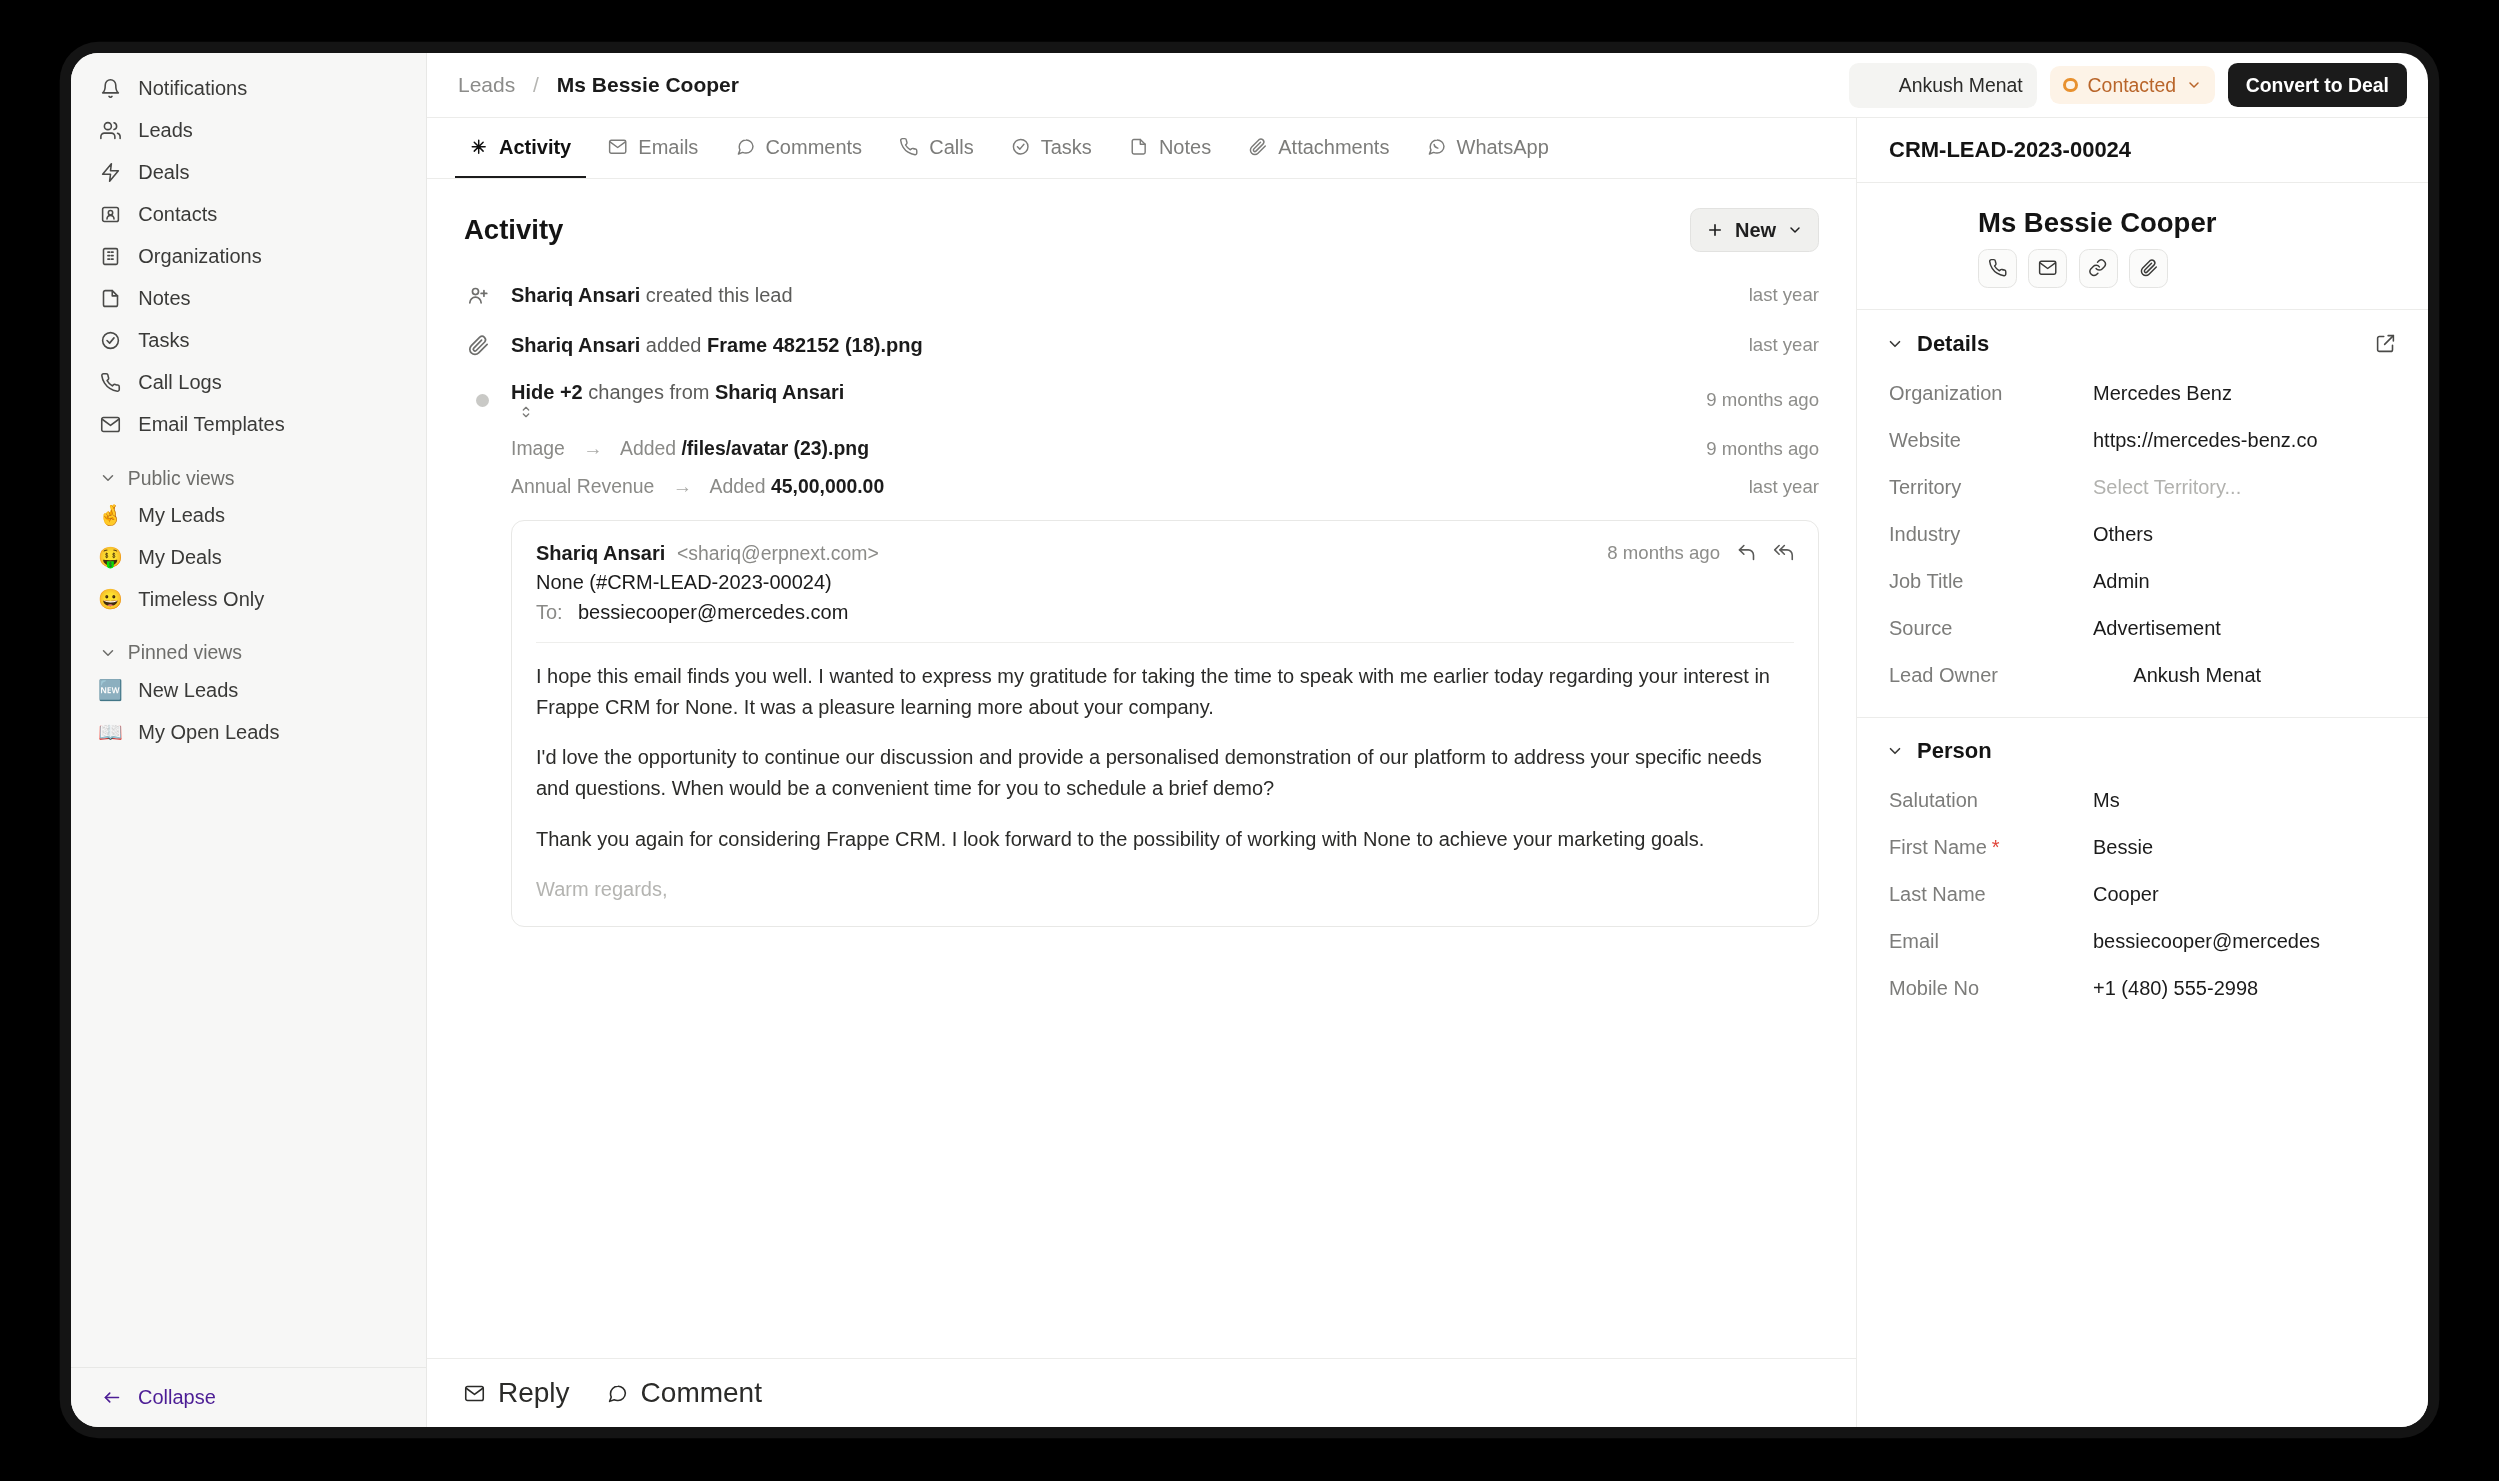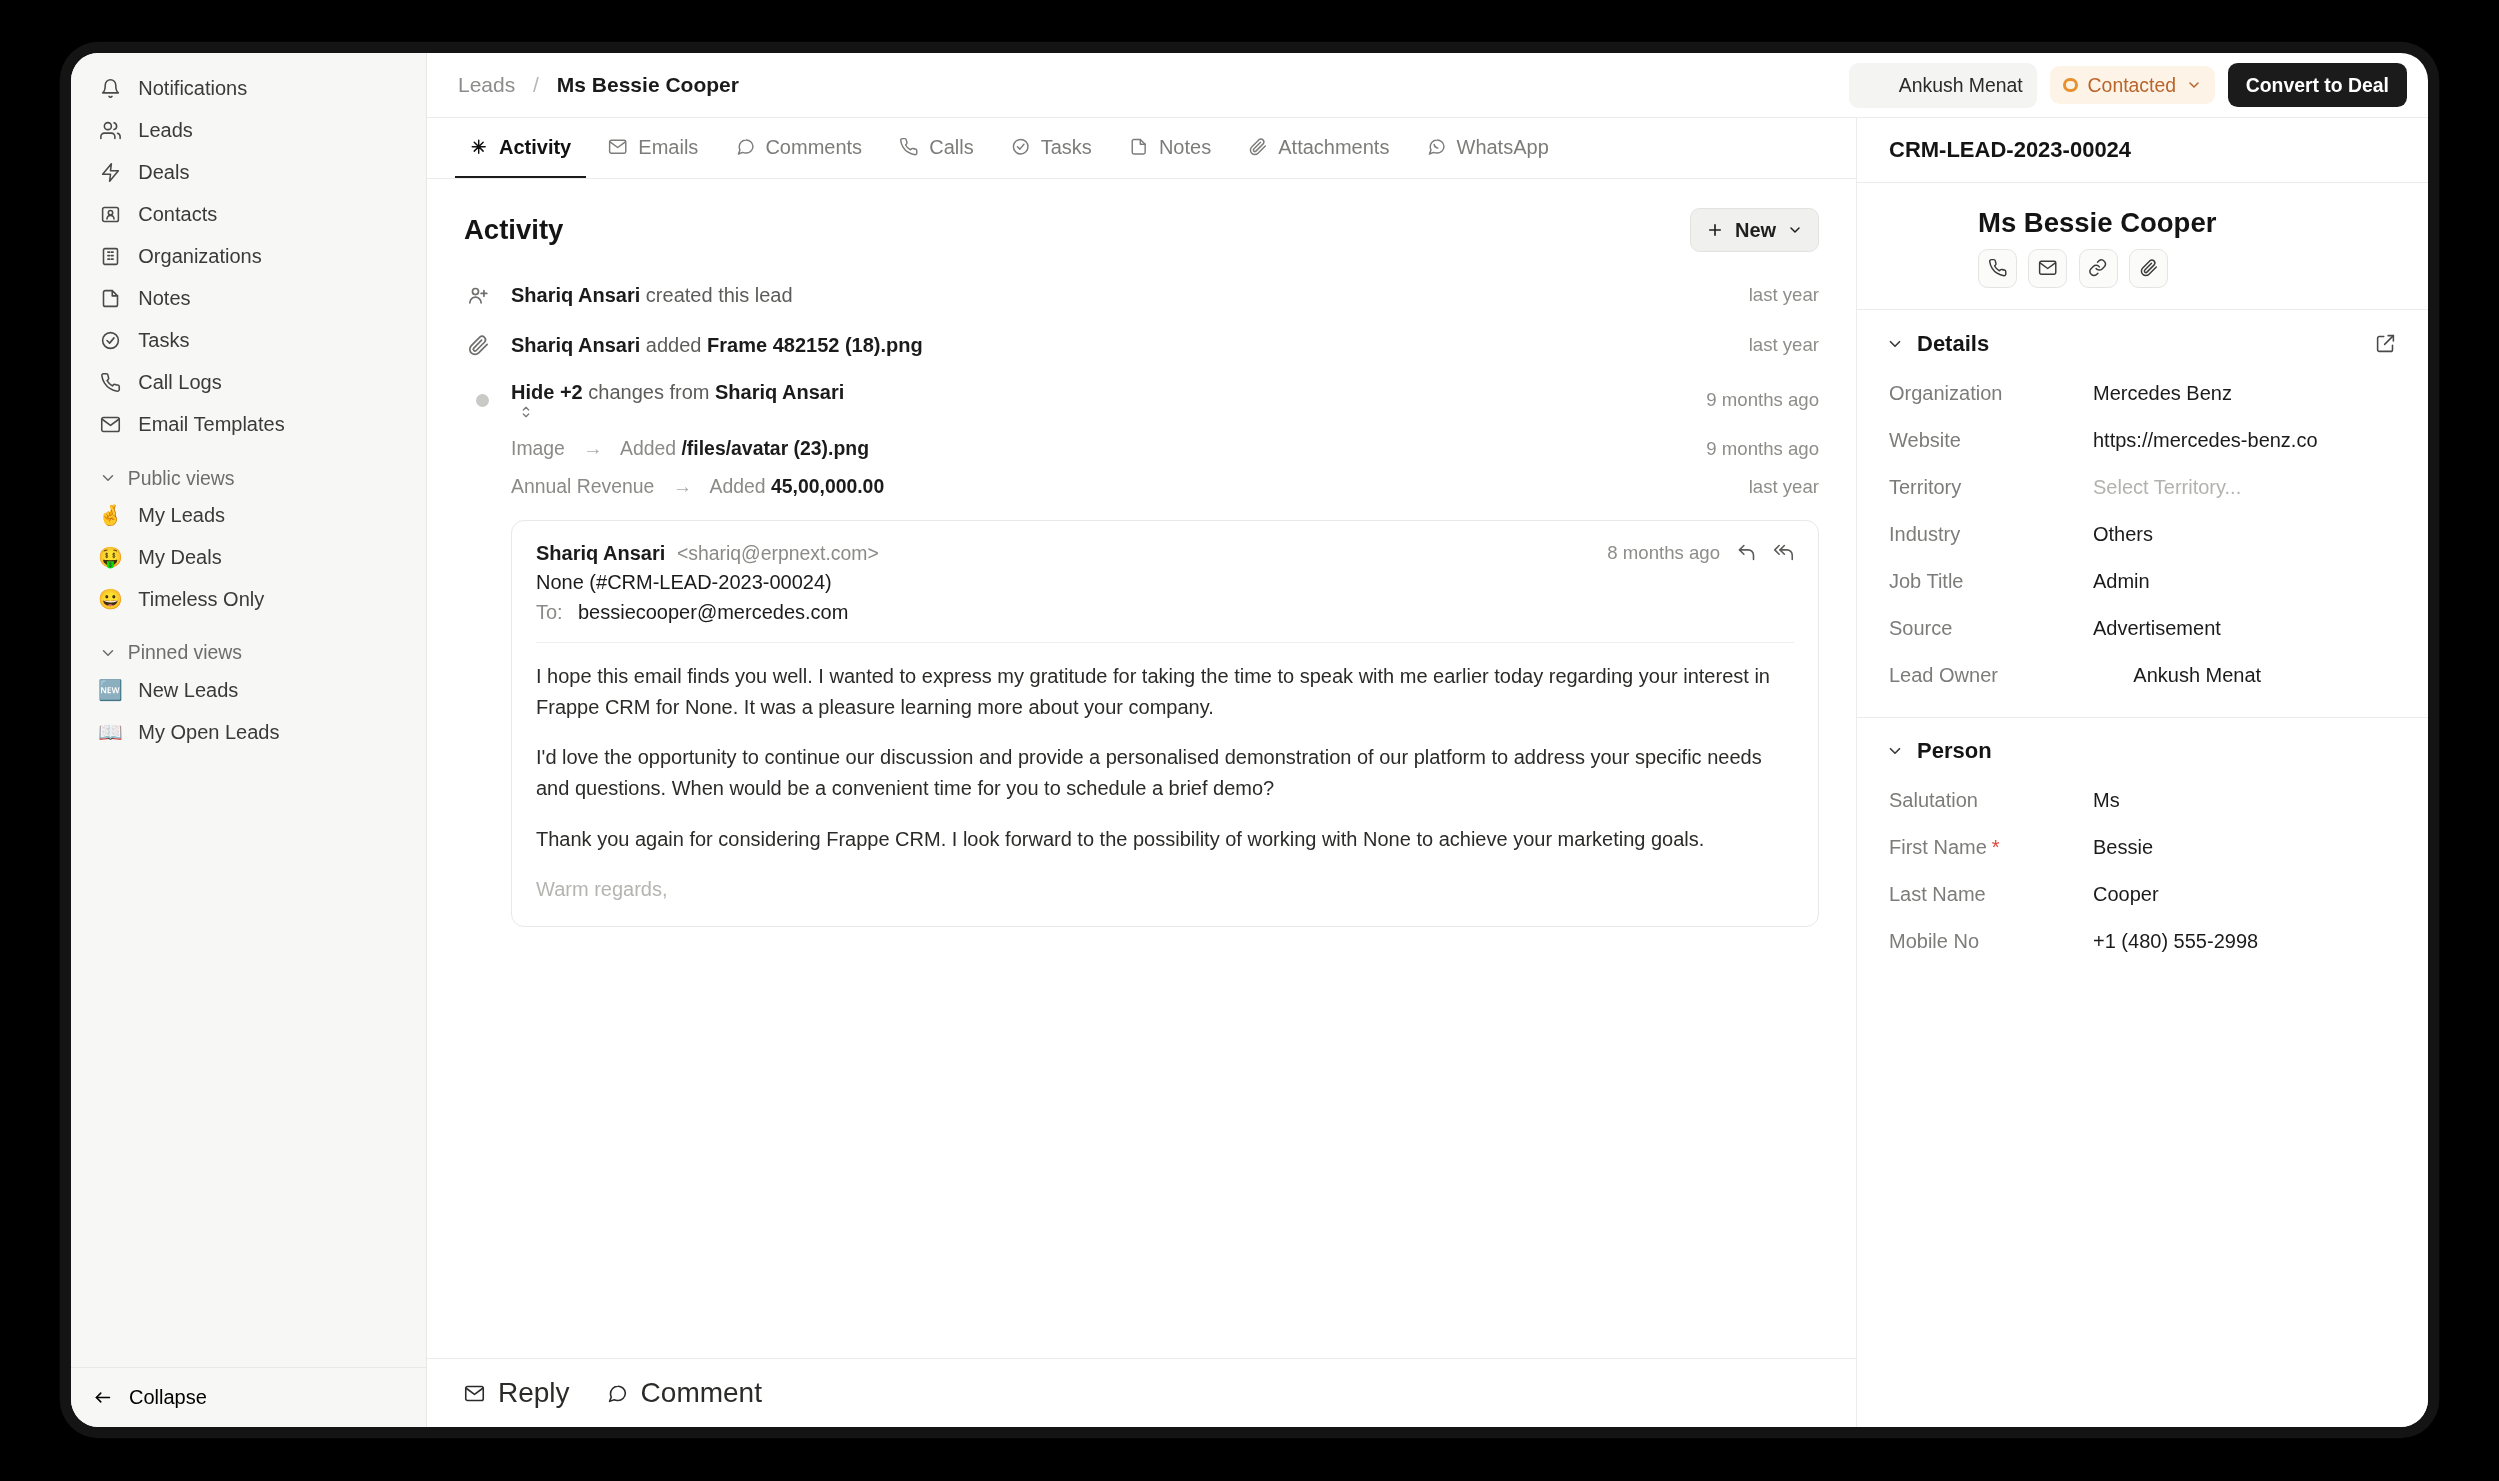--- a/index.html
+++ b/index.html
@@ -62,23 +62,23 @@
     display:flex; align-items:center; gap: 11.3px;
     margin: 21px 27.5px 4.9px 27.5px;
     font-size: 19.4px; color: #6d6d6a; font-weight: 400;
     cursor: pointer;
   }
   .emoji { font-size: 20px; width: 24px; text-align:center; flex: 0 0 24px;}
 
   .collapse-row {
     margin-top: auto;
     border-top: 0.8px solid #e8e8e6;
-    padding: 18px 21px;
+    padding: 18px 30px;
     display: flex; align-items: center; gap: 16px;
-    font-size: 20px; color: #000000;
+    font-size: 20px; color: #4c1d95;
     cursor: pointer;
   }
 
   
   .main { flex: 1; display: flex; flex-direction: column; min-width: 0; }
   .topbar {
     height: 65px;
     border-bottom: 0.8px solid #ececea;
     display: flex; align-items: center;
     padding: 0 21px 0 31px;
@@ -670,20 +670,24 @@
           </div>
           <div class="field-row">
             <span class="field-label"><span>First Name</span><span class="req">*</span></span>
             <span class="field-value">Bessie</span>
           </div>
           <div class="field-row">
             <span class="field-label">Last Name</span>
             <span class="field-value">Cooper</span>
           </div>
           <div class="field-row">
+            <span class="field-label">Email</span>
+            <span class="field-value">bessiecooper@mercedes</span>
+          </div>
+          <div class="field-row">
             <span class="field-label">Mobile No</span>
             <span class="field-value">+1 (480) 555-2998</span>
           </div>
         </div>
       </aside>
 
     </div>
   </section>
 </div>
 

